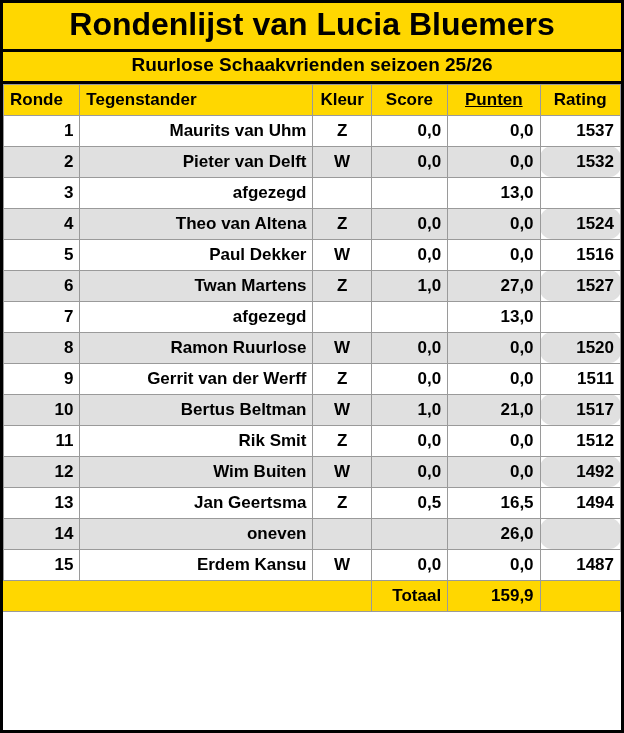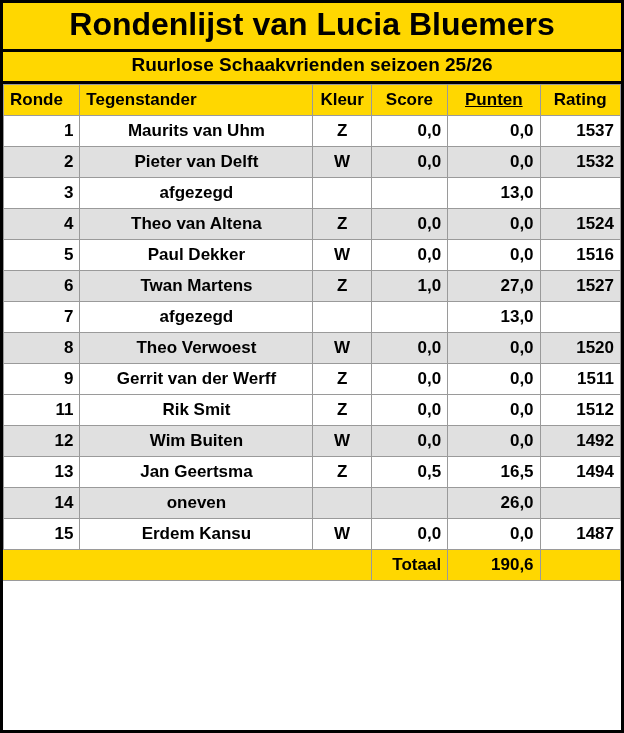--- a/index.html
+++ b/index.html
@@ -71,25 +71,25 @@
     height: 30px;
   }
   th.c-ronde { width: 76px; text-align: left; }
   th.c-tegen { width: 232px; text-align: left; }
   th.c-kleur { width: 58px; text-align: center; }
   th.c-score { width: 76px; text-align: center; }
   th.c-punten { width: 92px; text-align: center; text-decoration: underline; }
   th.c-rating { width: 80px; text-align: center; }
 
   td.c-ronde { text-align: right; }
-  td.c-tegen { text-align: center; }
+  td.c-tegen { text-align: right; }
   td.c-kleur { text-align: center; }
   td.c-score { text-align: right; }
   td.c-punten { text-align: right; }
-  td.c-rating { text-align: right; }
+  td.c-rating { text-align: right; border-radius: 12px; }
 
   tbody tr.odd td { background: #ffffff; }
   tbody tr.even td { background: #e0e0e0; }
 
   tfoot td {
     background: #ffd700;
     border: 1px solid #9a9a9a;
     border-top: 2px solid #000000;
     height: 36px;
     font-size: 17px;
@@ -186,33 +186,41 @@
       <tr class="odd">
         <td class="c-ronde">7</td>
         <td class="c-tegen">afgezegd</td>
         <td class="c-kleur"></td>
         <td class="c-score"></td>
         <td class="c-punten">13,0</td>
         <td class="c-rating"></td>
       </tr>
       <tr class="even">
         <td class="c-ronde">8</td>
-        <td class="c-tegen">Theo Verwoest</td>
+        <td class="c-tegen">Ramon Ruurlose</td>
         <td class="c-kleur">W</td>
         <td class="c-score">0,0</td>
         <td class="c-punten">0,0</td>
         <td class="c-rating">1520</td>
       </tr>
       <tr class="odd">
         <td class="c-ronde">9</td>
         <td class="c-tegen">Gerrit van der Werff</td>
         <td class="c-kleur">Z</td>
         <td class="c-score">0,0</td>
         <td class="c-punten">0,0</td>
         <td class="c-rating">1511</td>
+      </tr>
+      <tr class="even">
+        <td class="c-ronde">10</td>
+        <td class="c-tegen">Bertus Beltman</td>
+        <td class="c-kleur">W</td>
+        <td class="c-score">1,0</td>
+        <td class="c-punten">21,0</td>
+        <td class="c-rating">1517</td>
       </tr>
       <tr class="odd">
         <td class="c-ronde">11</td>
         <td class="c-tegen">Rik Smit</td>
         <td class="c-kleur">Z</td>
         <td class="c-score">0,0</td>
         <td class="c-punten">0,0</td>
         <td class="c-rating">1512</td>
       </tr>
       <tr class="even">
@@ -245,20 +253,20 @@
         <td class="c-kleur">W</td>
         <td class="c-score">0,0</td>
         <td class="c-punten">0,0</td>
         <td class="c-rating">1487</td>
       </tr>
     </tbody>
     <tfoot>
       <tr>
         <td class="blank-left" colspan="3"></td>
         <td class="label">Totaal</td>
-        <td class="total">190,6</td>
+        <td class="total">159,9</td>
         <td class="blank-right"></td>
       </tr>
     </tfoot>
   </table>
 
   <div class="spacer"></div>
 </div>
 
 </body></html>

